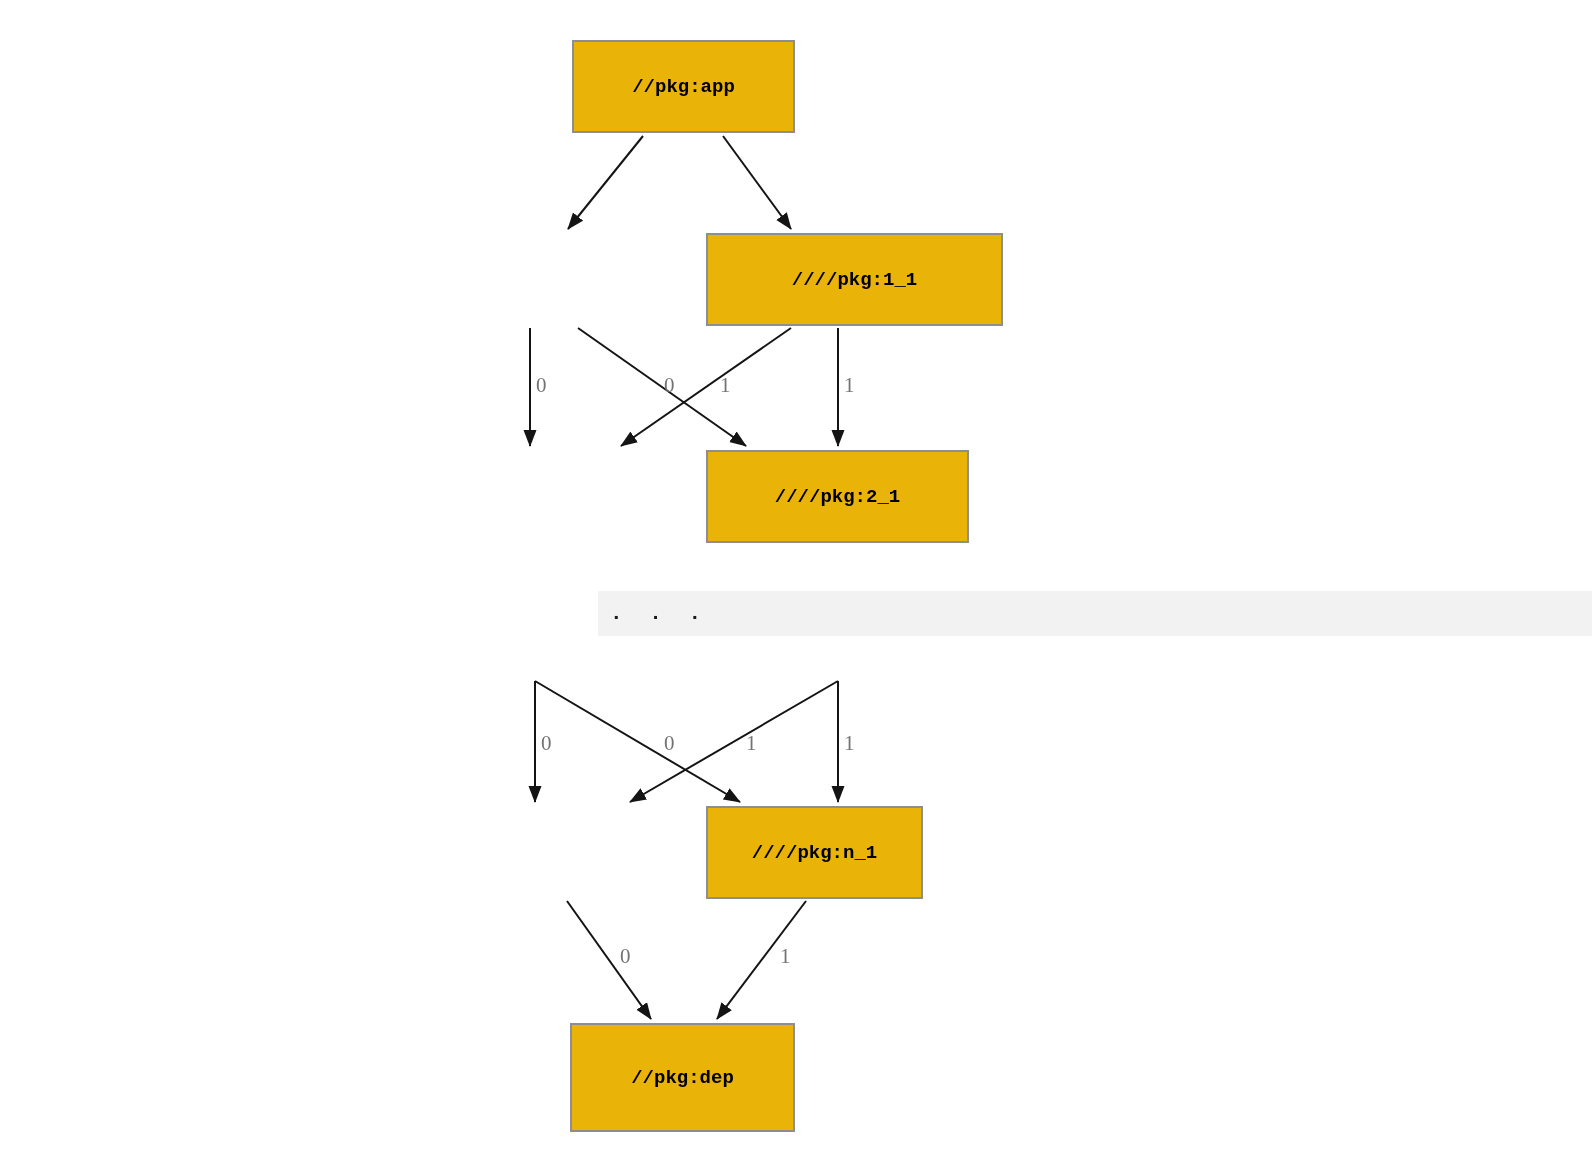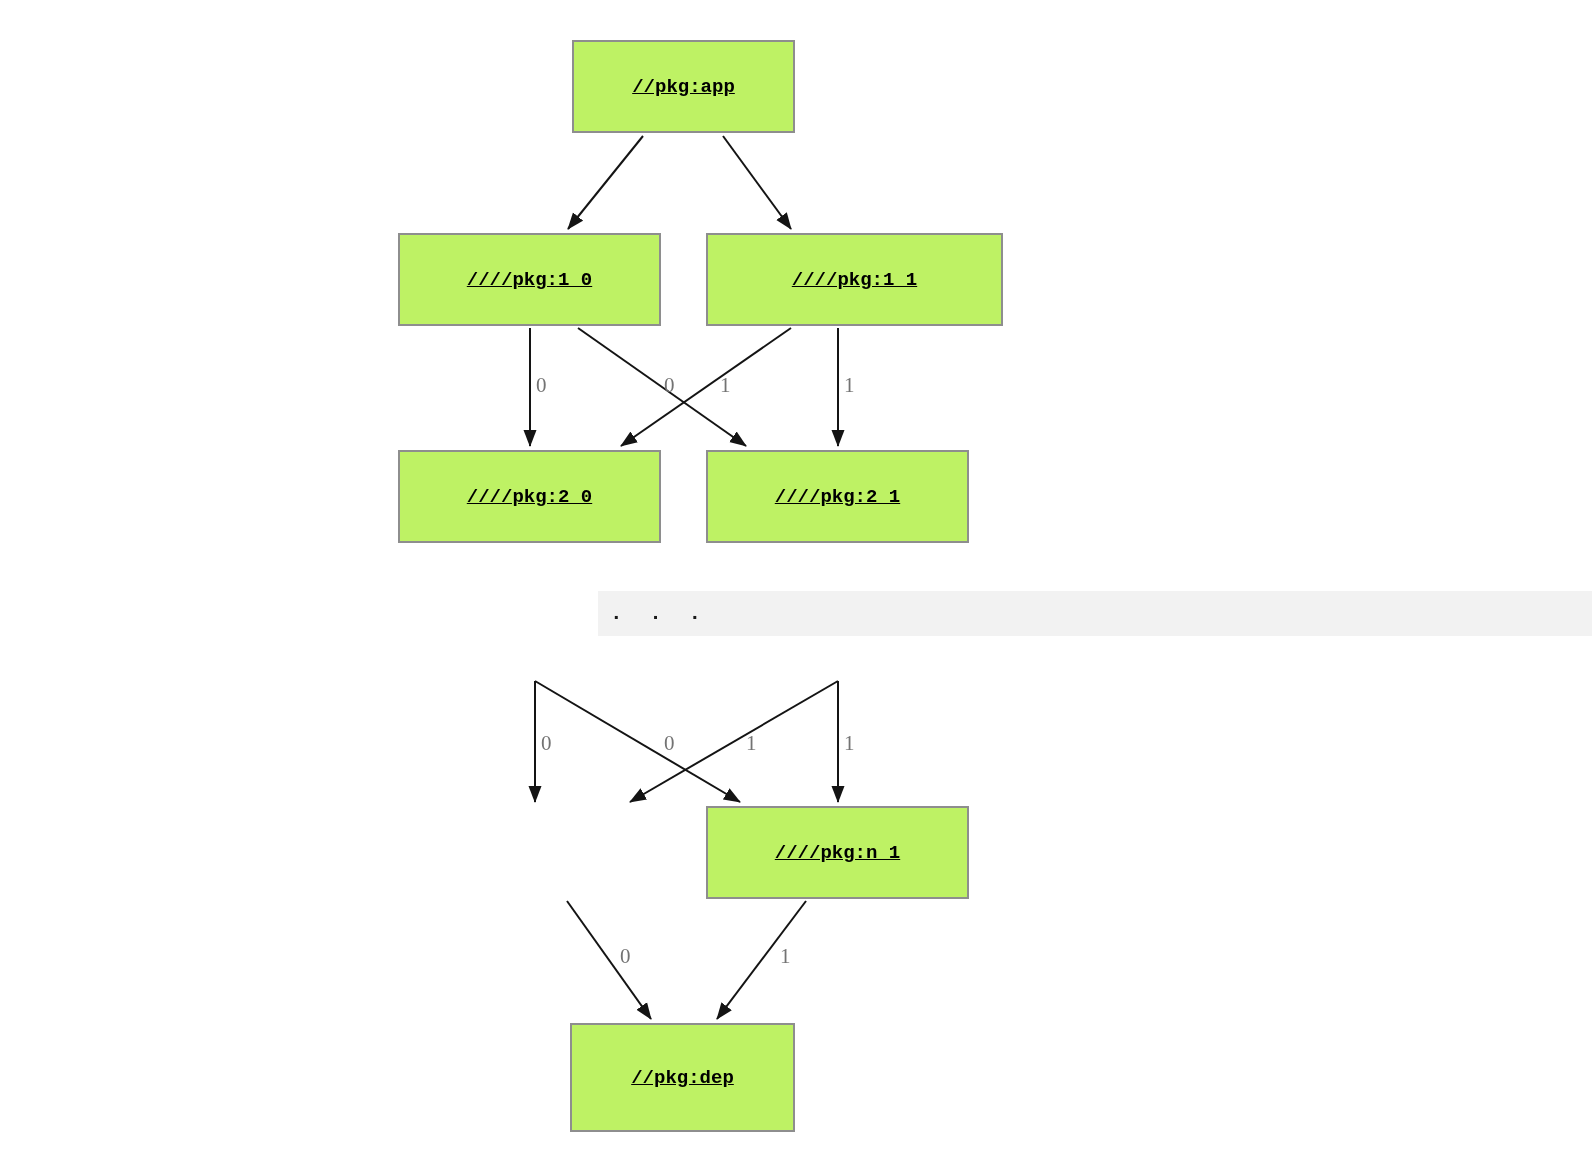--- a/index.html
+++ b/index.html
@@ -30,28 +30,27 @@
     font-family: "Liberation Serif", serif;
     font-size: 21px;
     fill: #737373;
   }
 
   .node {
     position: absolute;
     display: flex;
     align-items: center;
     justify-content: center;
-    background: #bef264;
+    background: #eab308;
     border: 2px solid #8e8e8e;
     font-family: "Liberation Mono", "DejaVu Sans Mono", monospace;
     font-weight: 700;
     font-size: 19px;
     color: #000000;
     white-space: pre;
-    text-decoration: underline;
   }
 
   .ellipsis-band {
     position: absolute;
     left: 598px;
     top: 591px;
     width: 994px;
     height: 45px;
     background: #f2f2f2;
     display: flex;
@@ -105,30 +104,28 @@
     <text class="edge-label" x="664" y="750">0</text>
     <text class="edge-label" x="746" y="750">1</text>
     <text class="edge-label" x="844" y="750">1</text>
 
     <text class="edge-label" x="620" y="963">0</text>
     <text class="edge-label" x="780" y="963">1</text>
   </svg>
 
   <div class="node" style="left:572px; top:40px; width:223px; height:93px">//pkg:app</div>
 
-  <div class="node" style="left:398px; top:233px; width:263px; height:93px">////pkg:1_0</div>
 
   <div class="node" style="left:706px; top:233px; width:297px; height:93px">////pkg:1_1</div>
 
-  <div class="node" style="left:398px; top:450px; width:263px; height:93px">////pkg:2_0</div>
 
   <div class="node" style="left:706px; top:450px; width:263px; height:93px">////pkg:2_1</div>
 
   <div class="ellipsis-band">
     <span class="ellipsis-text">. . .</span>
   </div>
 
 
-  <div class="node" style="left:706px; top:806px; width:263px; height:93px">////pkg:n_1</div>
+  <div class="node" style="left:706px; top:806px; width:217px; height:93px">////pkg:n_1</div>
 
   <div class="node" style="left:570px; top:1023px; width:225px; height:109px">//pkg:dep</div>
 
 </div>
 
 </body></html>

